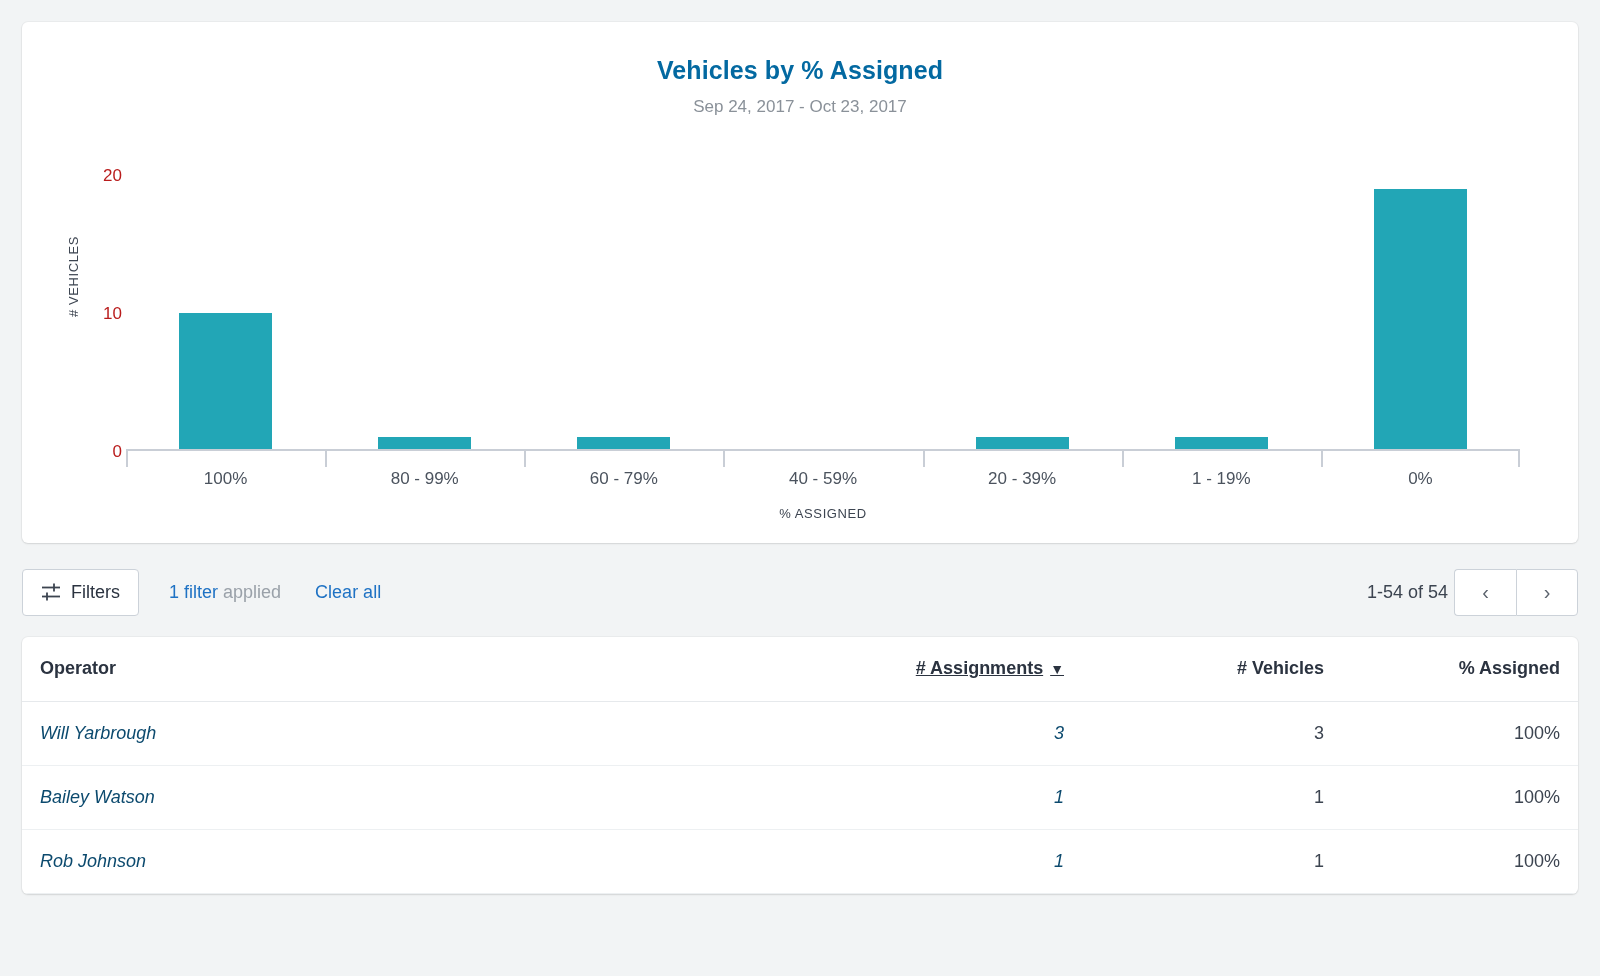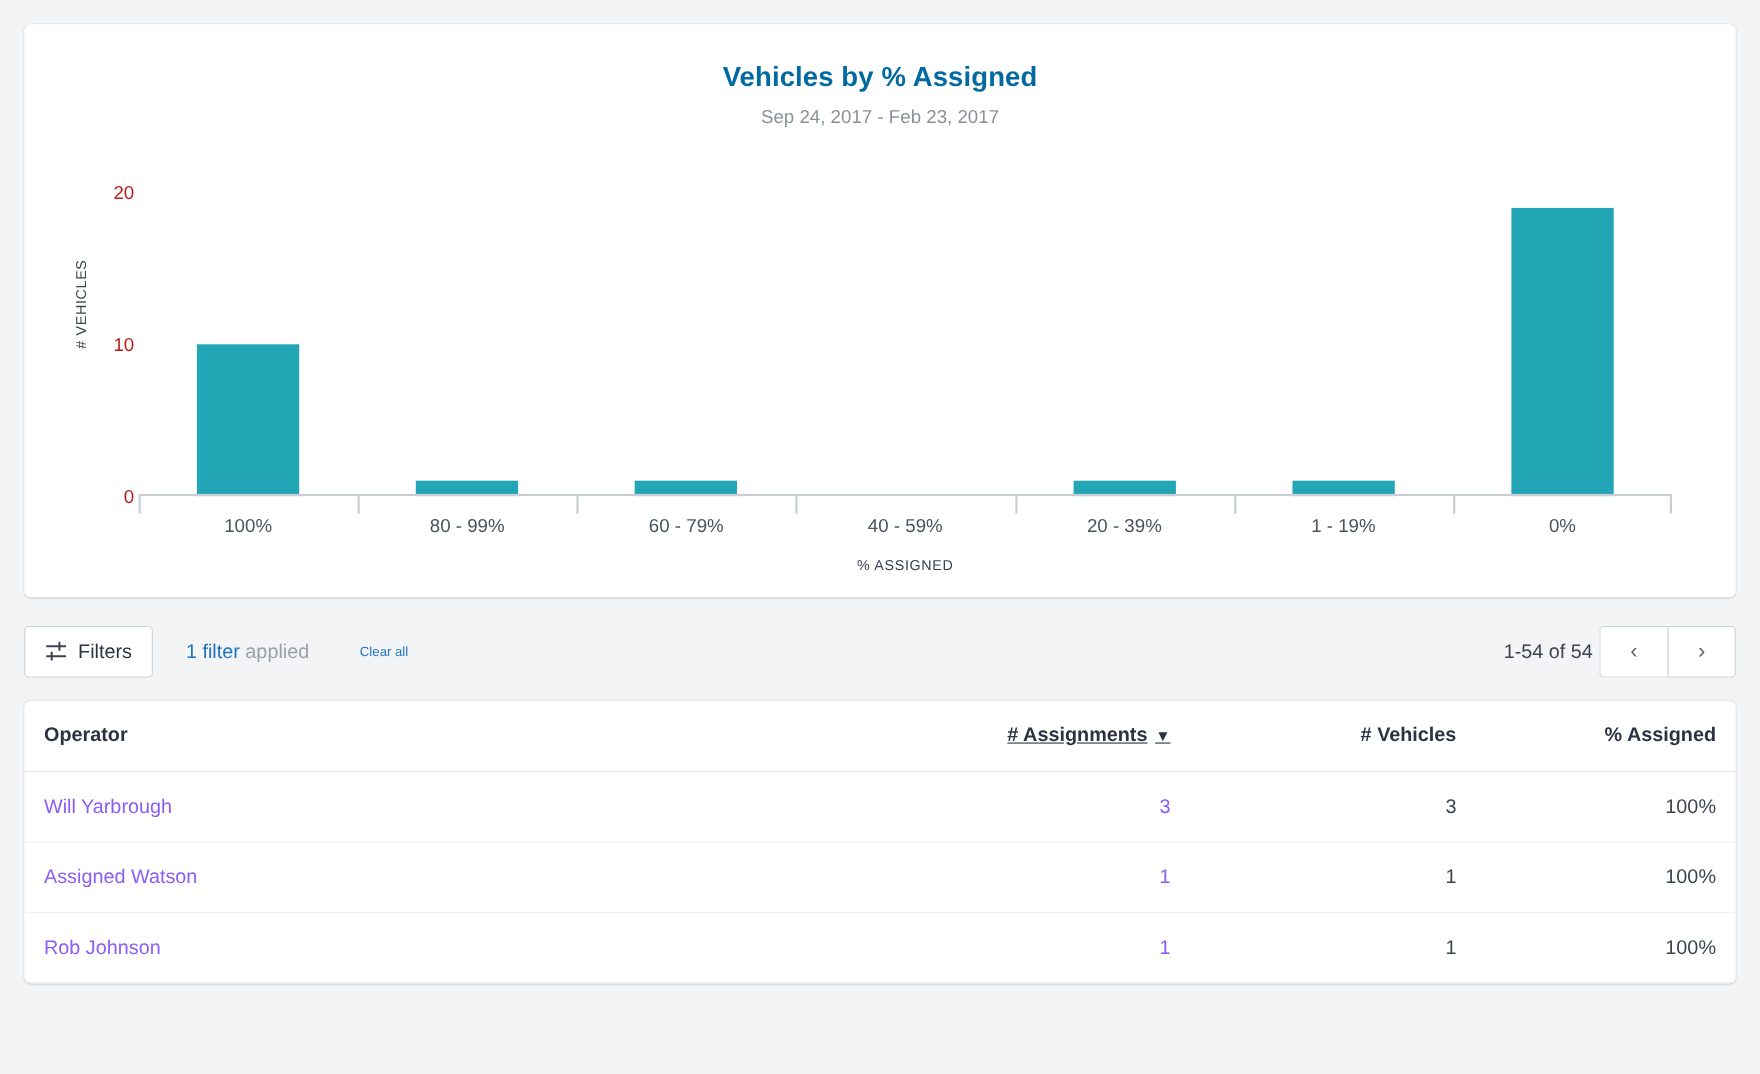--- a/index.html
+++ b/index.html
@@ -120,21 +120,21 @@
   .btn .muted { color: #8a9199; margin-right: 6px; }
   .caret {
     width: 0; height: 0; margin-left: 12px;
     border-left: 6px solid transparent;
     border-right: 6px solid transparent;
     border-top: 7px solid #3c4450;
   }
   .filters-icon { margin-right: 10px; display: inline-flex; }
   .link-text { font-size: 18px; color: #1f72c4; cursor: pointer; margin-left: 16px; }
   .link-text .grey { color: #9aa1a9; }
-  .clear-all { font-size: 12px; color: #1f72c4; cursor: pointer; margin-left: 32px; }
+  .clear-all { font-size: 18px; color: #1f72c4; cursor: pointer; margin-left: 20px; }
   .toolbar-right {
     margin-left: auto;
     display: flex;
     align-items: center;
     gap: 6px;
   }
   .range-text { font-size: 18px; color: #3c4450; }
   .pager { display: flex; }
   .pager .pbtn {
     width: 62px; height: 47px;
@@ -157,33 +157,33 @@
   table { width: 100%; border-collapse: collapse; table-layout: fixed; }
   th, td { padding: 0 18px; height: 64px; vertical-align: middle; }
   th {
     font-size: 18px; color: #2b3340; font-weight: bold;
     border-bottom: 1px solid #e6e9ec;
     text-align: right;
   }
   th.col-operator { text-align: left; width: 800px; }
   td { font-size: 18px; color: #3c4450; border-bottom: 1px solid #edf0f2; text-align: right; }
   td.col-operator { text-align: left; }
-  .cell-link { color: #8b5cf6; cursor: pointer; }
+  .cell-link { color: #0c4a6e; cursor: pointer; font-style: italic; }
   .sort-arrow { font-size: 14px; margin-left: 7px; }
   th.col-assign { width: 260px; text-decoration: underline; }
   th.col-vehicles { width: 260px; }
 </style>
 </head>
 <body>
 
 <div class="page">
 
   <div class="chart-card">
     <div class="chart-title">Vehicles by % Assigned</div>
-    <div class="chart-subtitle">Sep 24, 2017 - Feb 23, 2017</div>
+    <div class="chart-subtitle">Sep 24, 2017 - Oct 23, 2017</div>
 
     <div class="plot-wrap">
       <div class="y-axis-label"># VEHICLES</div>
       <div class="y-ticks" id="yticks">
           <div class="y-tick" style="bottom: 33px; position: absolute;">0</div>
           <div class="y-tick" style="bottom: 171px; position: absolute;">10</div>
           <div class="y-tick" style="bottom: 309px; position: absolute;">20</div>
         </div>
 
       <div class="plot-area">
@@ -277,21 +277,21 @@
         </tr>
       </thead>
       <tbody id="tbody">
           <tr>
             <td class="col-operator"><span class="cell-link">Will Yarbrough</span></td>
             <td><span class="cell-link">3</span></td>
             <td>3</td>
             <td>100%</td>
           </tr>
           <tr>
-            <td class="col-operator"><span class="cell-link">Assigned Watson</span></td>
+            <td class="col-operator"><span class="cell-link">Bailey Watson</span></td>
             <td><span class="cell-link">1</span></td>
             <td>1</td>
             <td>100%</td>
           </tr>
           <tr>
             <td class="col-operator"><span class="cell-link">Rob Johnson</span></td>
             <td><span class="cell-link">1</span></td>
             <td>1</td>
             <td>100%</td>
           </tr>

